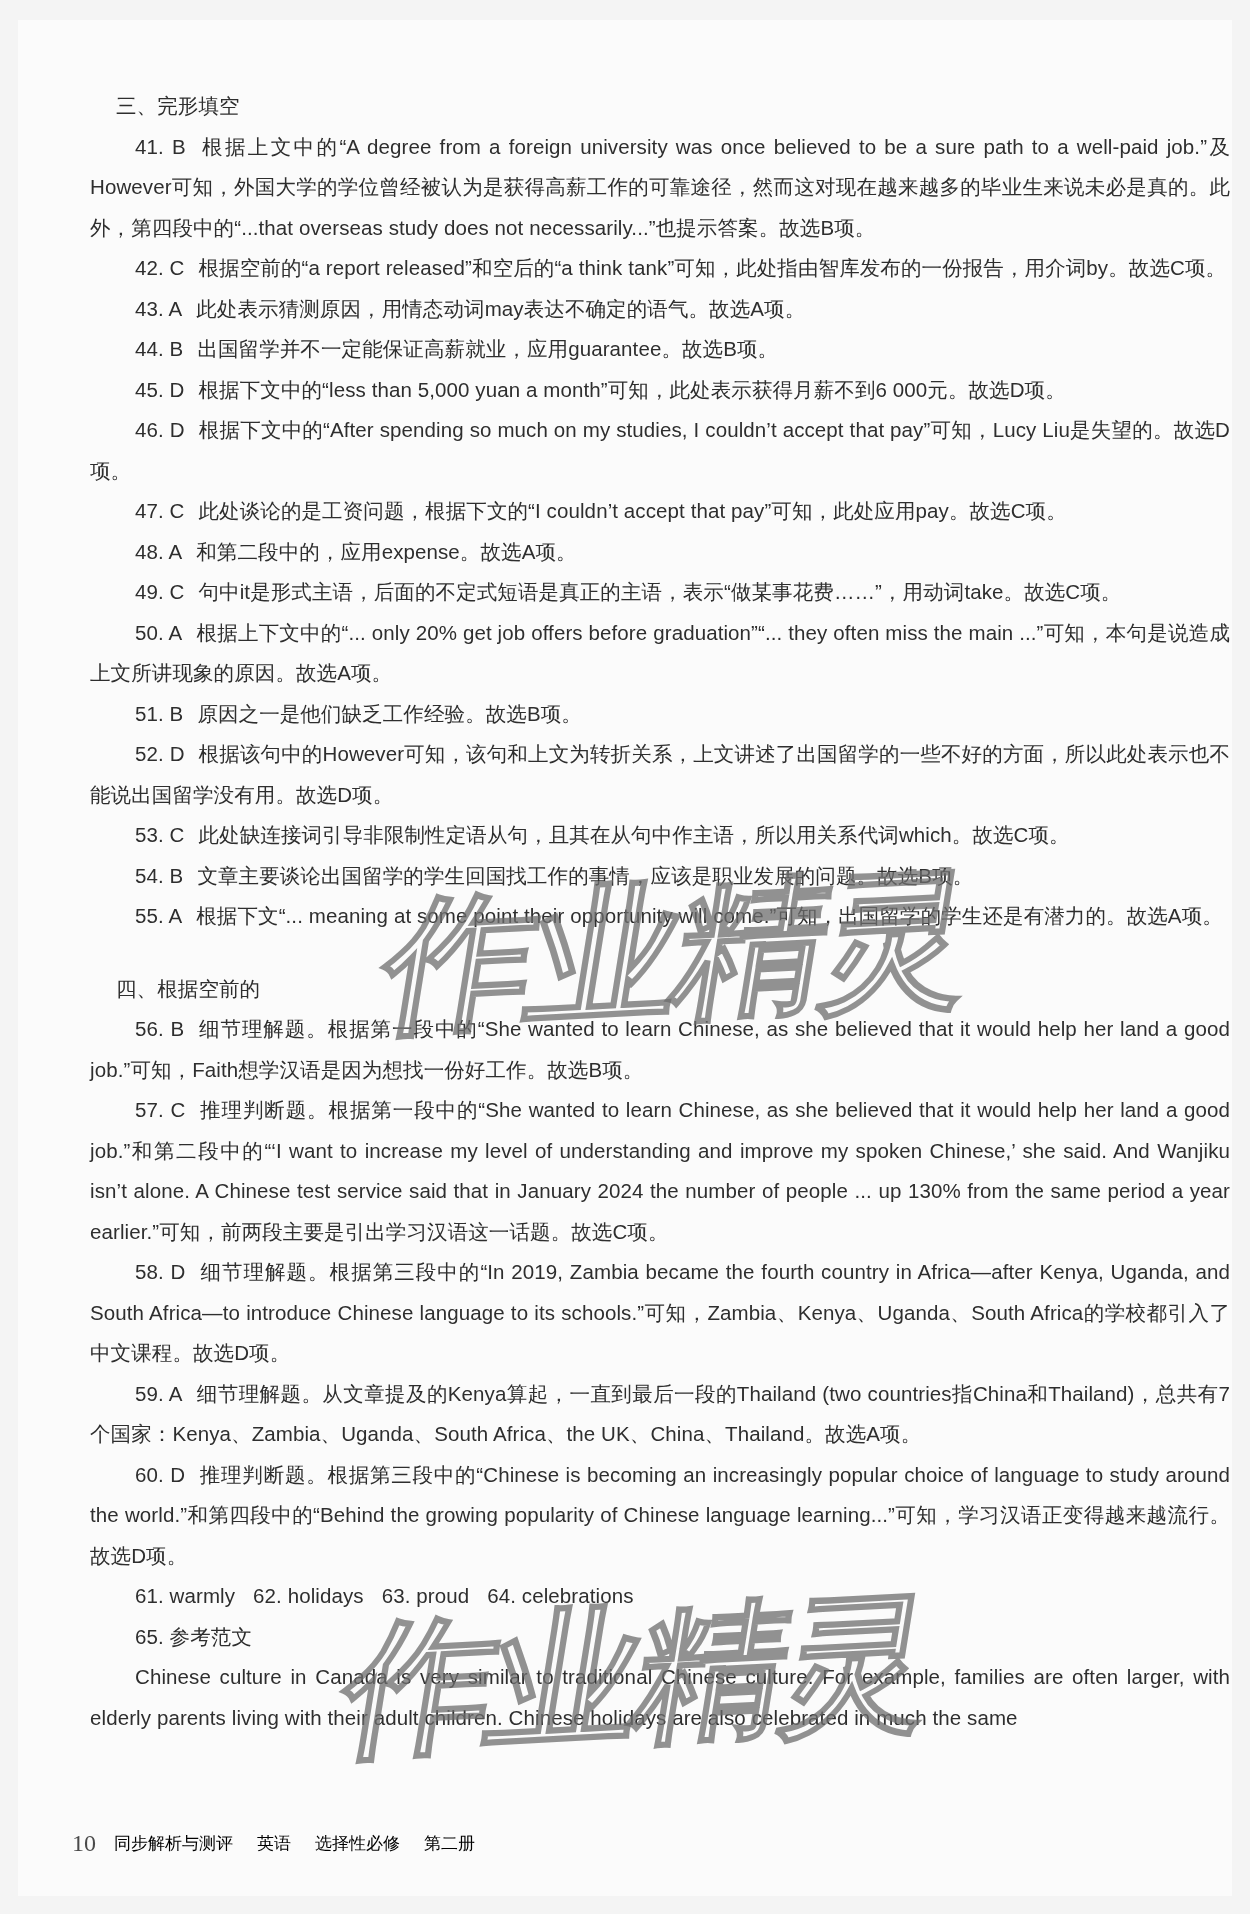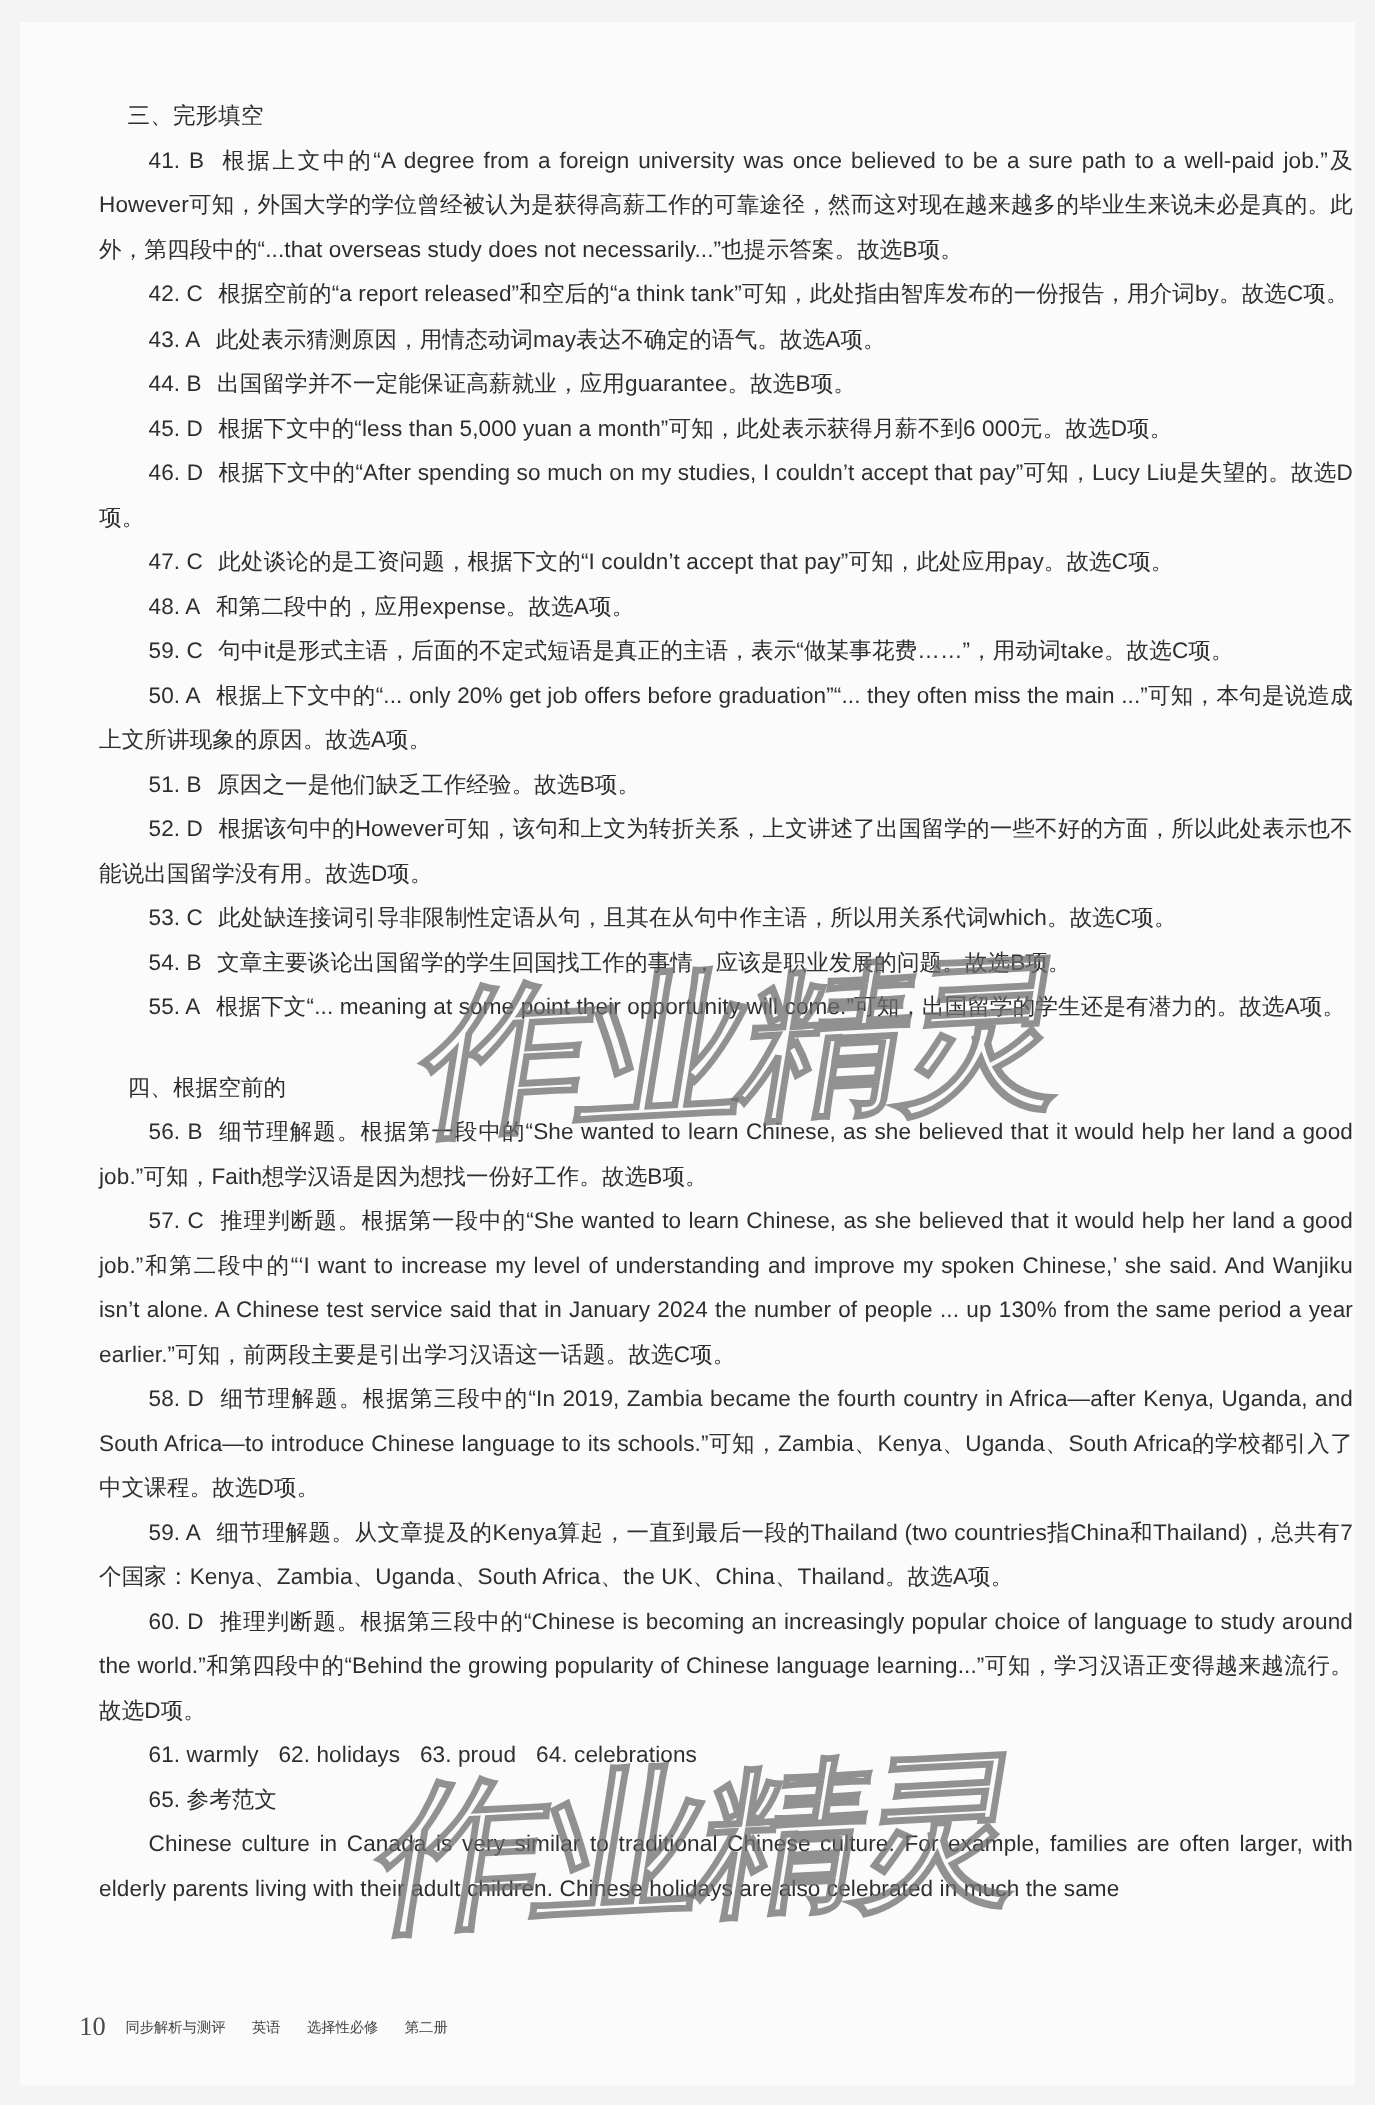--- a/index.html
+++ b/index.html
@@ -73,22 +73,22 @@
     gap: 14px;
   }
   .footer .page-num {
     font-size: 24px;
     color: #4a4a4a;
     font-family: Liberation Serif, serif;
     font-weight: 300;
     margin-right: 4px;
   }
   .footer .book {
-    font-size: 13px;
-    color: #404040;
+    font-size: 17px;
+    color: #000000;
     margin-right: 10px;
   }
   .watermark {
     position: absolute;
     pointer-events: none;
     font-family: "DejaVu Sans", sans-serif;
     font-weight: bold;
     color: transparent;
     -webkit-text-stroke: 1.6px rgba(110,110,110,0.75);
     letter-spacing: -6px;
@@ -118,21 +118,21 @@
     <h2 class="heading">三、完形填空</h2>
 
     <p class="item"><span class="num">41. B</span><span>根据上文中的“A degree from a foreign university was once believed to be a sure path to a well-paid job.”及However可知，外国大学的学位曾经被认为是获得高薪工作的可靠途径，然而这对现在越来越多的毕业生来说未必是真的。此外，第四段中的“...that overseas study does not necessarily...”也提示答案。故选B项。</span></p>
     <p class="item"><span class="num">42. C</span><span>根据空前的“a report released”和空后的“a think tank”可知，此处指由智库发布的一份报告，用介词by。故选C项。</span></p>
     <p class="item"><span class="num">43. A</span><span>此处表示猜测原因，用情态动词may表达不确定的语气。故选A项。</span></p>
     <p class="item"><span class="num">44. B</span><span>出国留学并不一定能保证高薪就业，应用guarantee。故选B项。</span></p>
     <p class="item"><span class="num">45. D</span><span>根据下文中的“less than 5,000 yuan a month”可知，此处表示获得月薪不到6 000元。故选D项。</span></p>
     <p class="item"><span class="num">46. D</span><span>根据下文中的“After spending so much on my studies, I couldn’t accept that pay”可知，Lucy Liu是失望的。故选D项。</span></p>
     <p class="item"><span class="num">47. C</span><span>此处谈论的是工资问题，根据下文的“I couldn’t accept that pay”可知，此处应用pay。故选C项。</span></p>
     <p class="item"><span class="num">48. A</span><span>和第二段中的，应用expense。故选A项。</span></p>
-    <p class="item"><span class="num">59. C</span><span>句中it是形式主语，后面的不定式短语是真正的主语，表示“做某事花费……”，用动词take。故选C项。</span></p>
+    <p class="item"><span class="num">49. C</span><span>句中it是形式主语，后面的不定式短语是真正的主语，表示“做某事花费……”，用动词take。故选C项。</span></p>
     <p class="item"><span class="num">50. A</span><span>根据上下文中的“... only 20% get job offers before graduation”“... they often miss the main ...”可知，本句是说造成上文所讲现象的原因。故选A项。</span></p>
     <p class="item"><span class="num">51. B</span><span>原因之一是他们缺乏工作经验。故选B项。</span></p>
     <p class="item"><span class="num">52. D</span><span>根据该句中的However可知，该句和上文为转折关系，上文讲述了出国留学的一些不好的方面，所以此处表示也不能说出国留学没有用。故选D项。</span></p>
     <p class="item"><span class="num">53. C</span><span>此处缺连接词引导非限制性定语从句，且其在从句中作主语，所以用关系代词which。故选C项。</span></p>
     <p class="item"><span class="num">54. B</span><span>文章主要谈论出国留学的学生回国找工作的事情，应该是职业发展的问题。故选B项。</span></p>
     <p class="item"><span class="num">55. A</span><span>根据下文“... meaning at some point their opportunity will come.”可知，出国留学的学生还是有潜力的。故选A项。</span></p>
 
     <div class="gap"></div>
 
     <h2 class="heading">四、根据空前的</h2>

